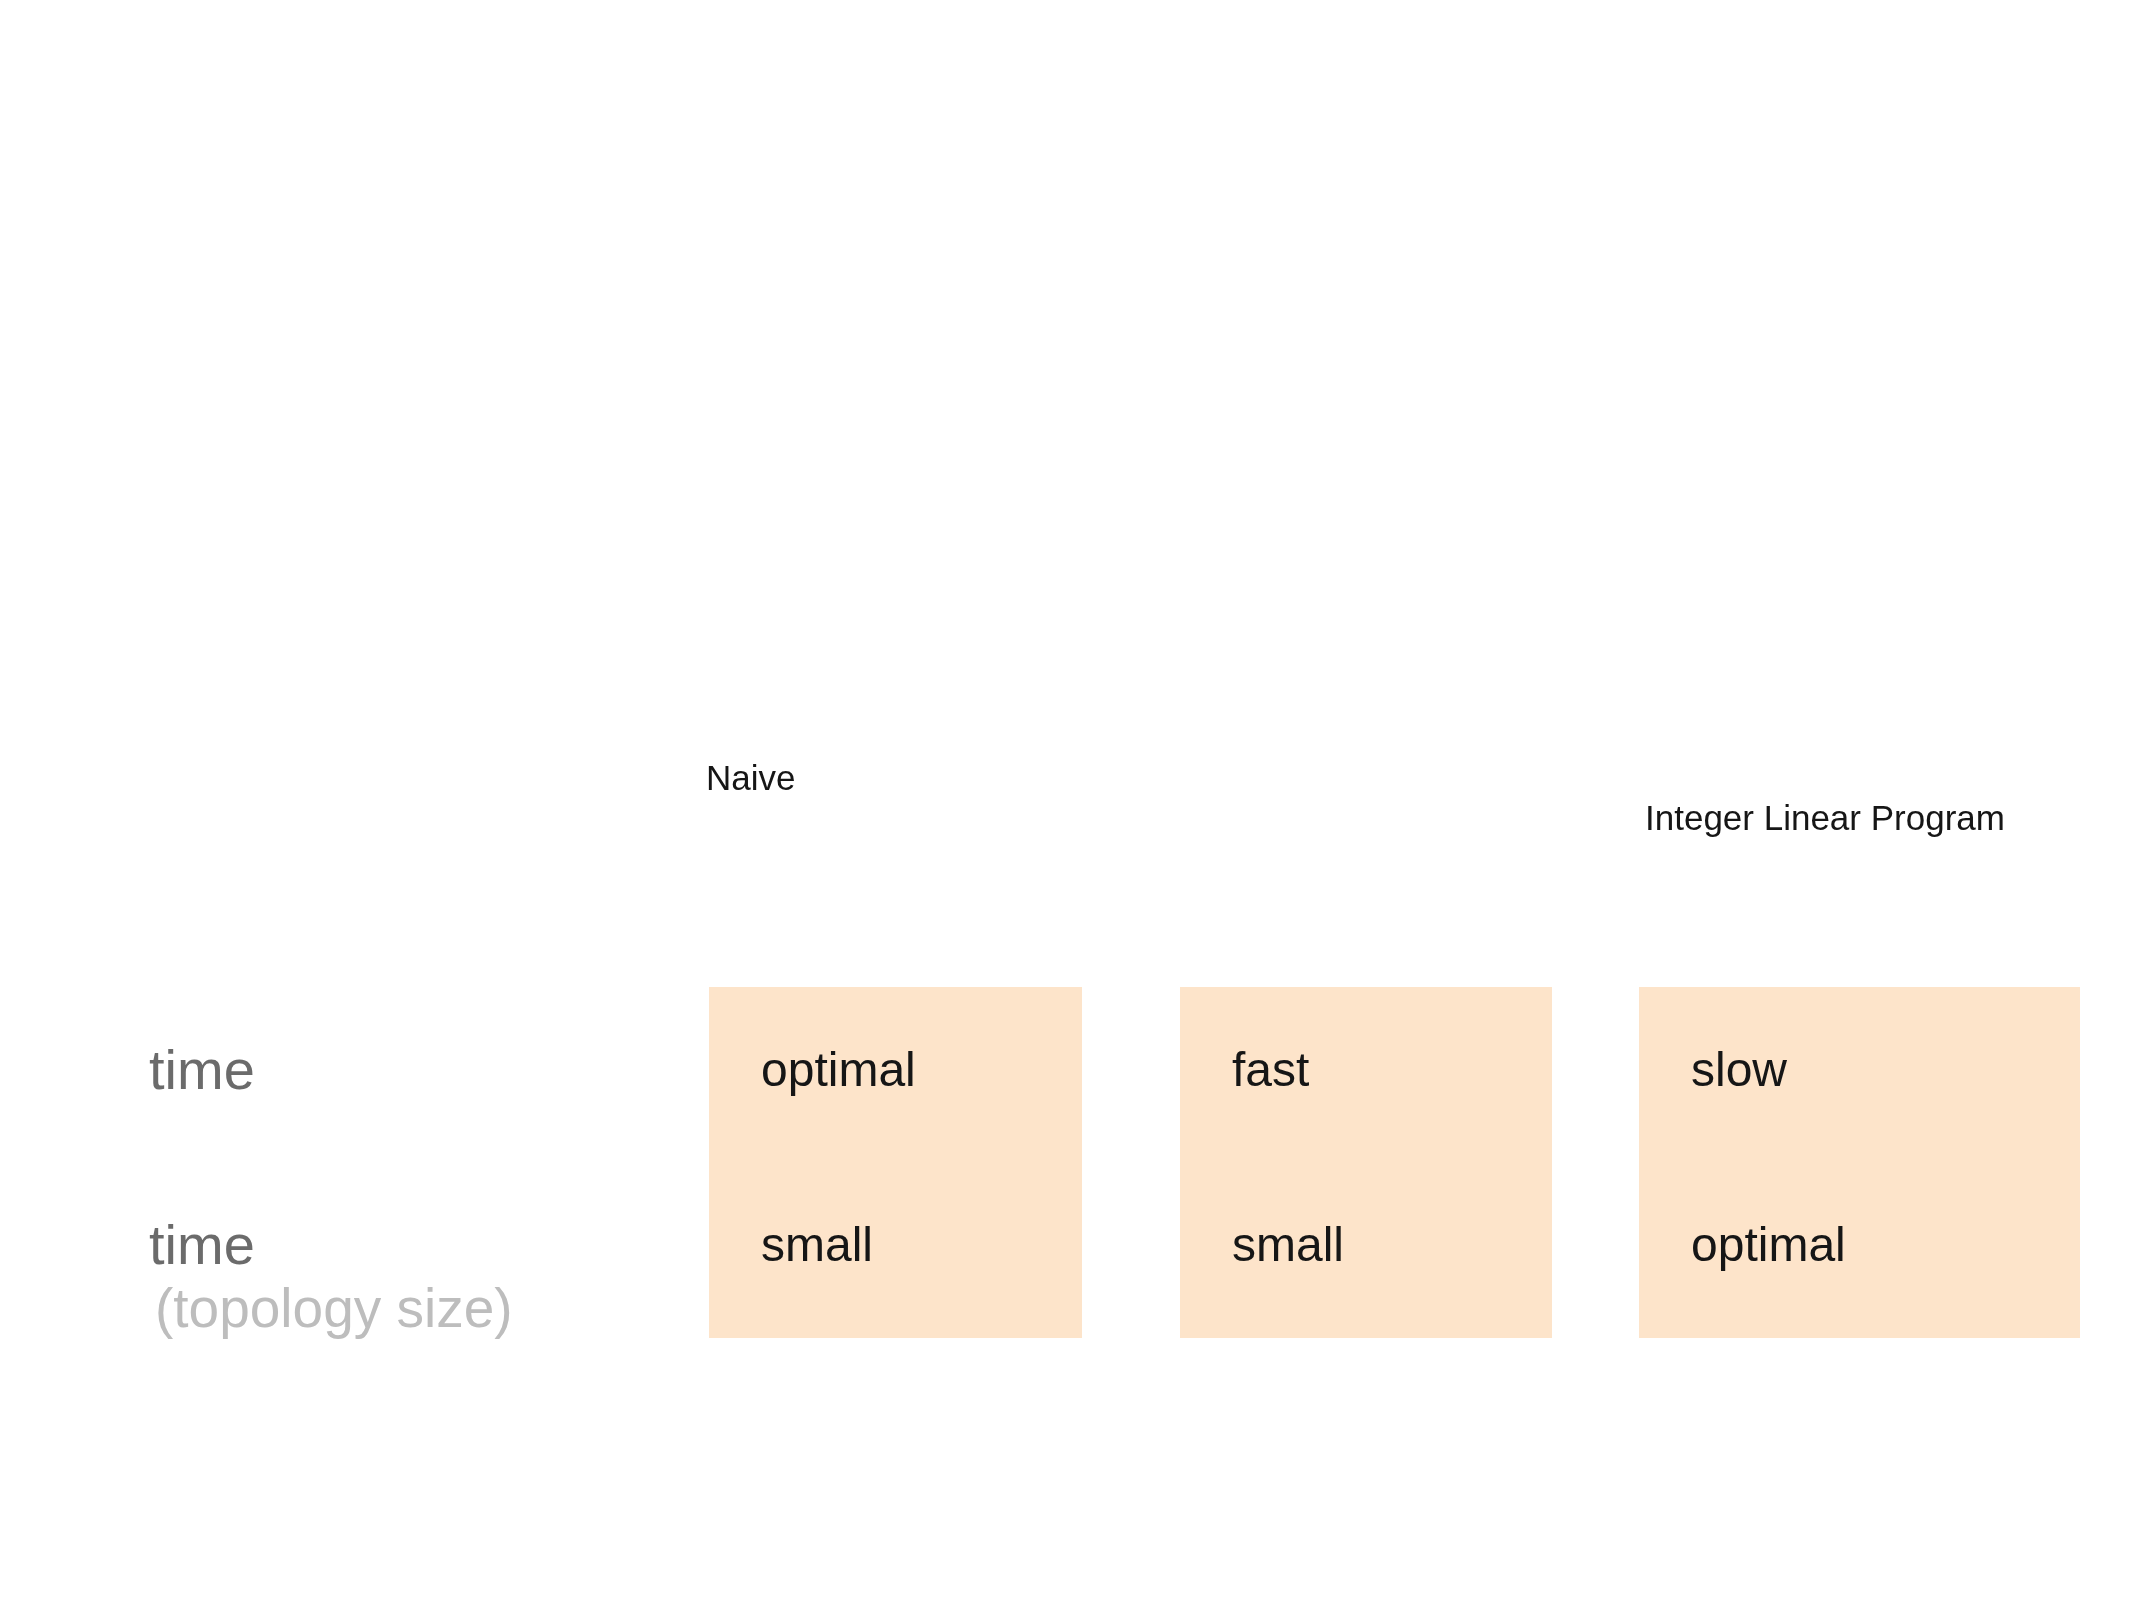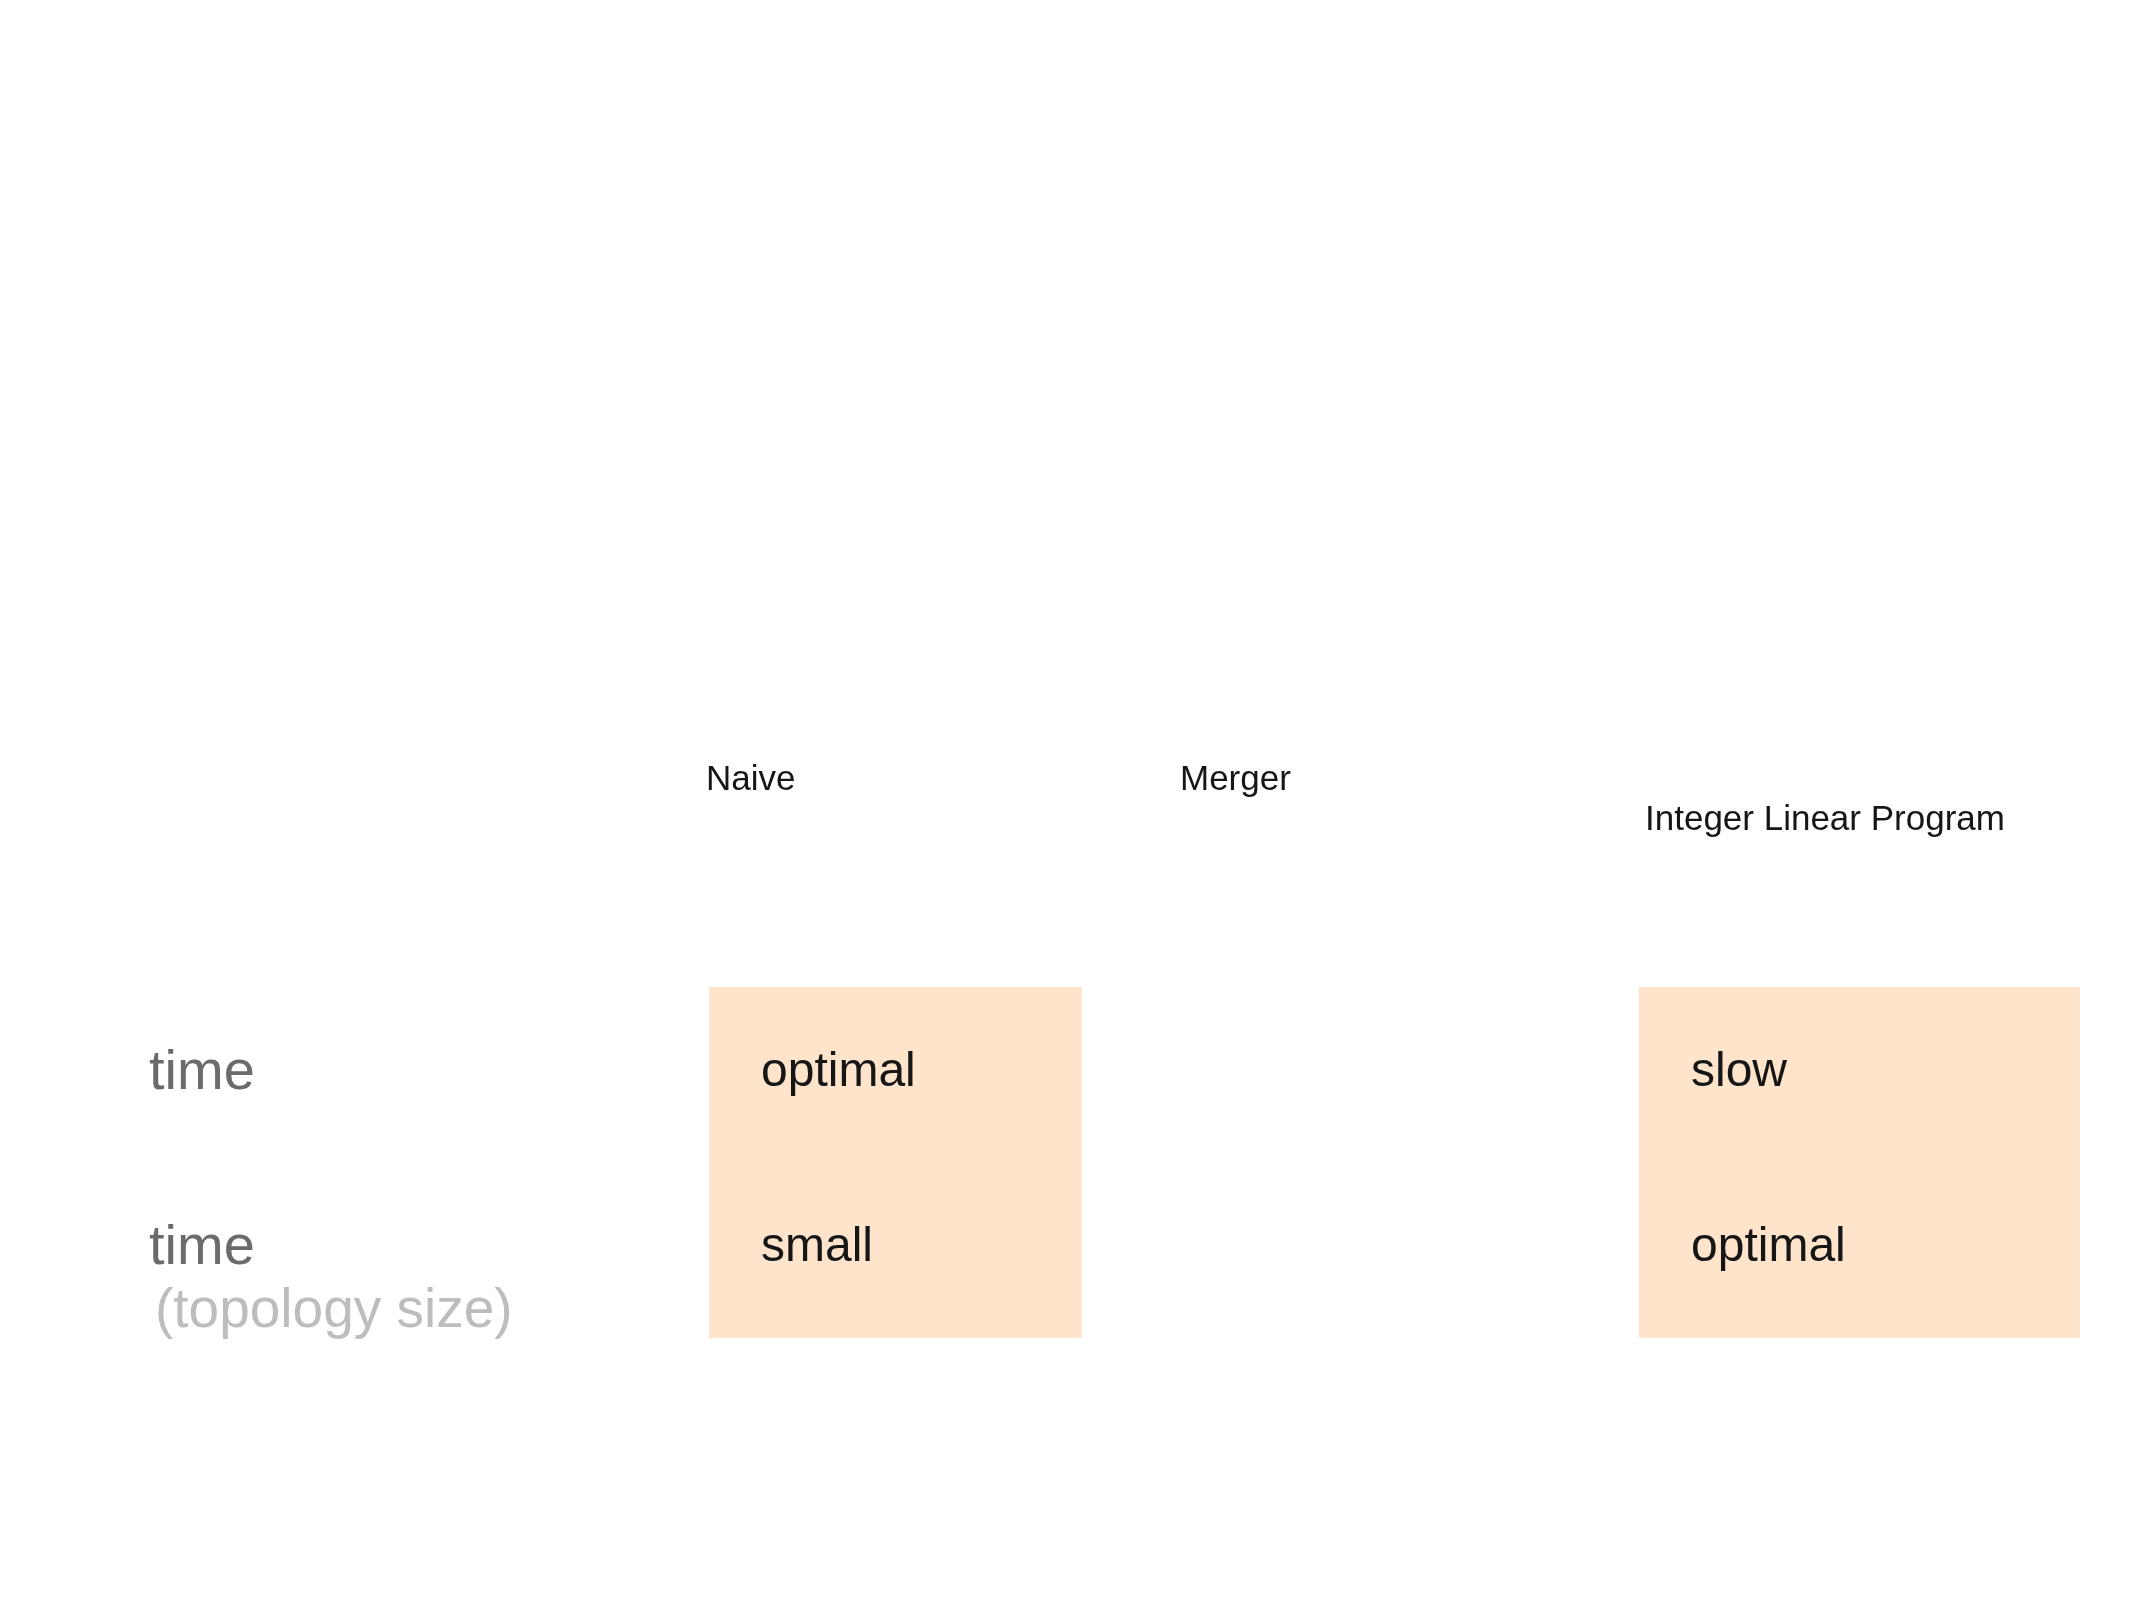--- a/index.html
+++ b/index.html
@@ -66,31 +66,34 @@
   }
   .cell-text.row-time  { top: 59px; }
   .cell-text.row-space { top: 234px; }
 </style>
 </head>
 <body>
 
 <div class="slide">
 
   <div class="col-header c0">Naive</div>
-  <div class="col-header c1">Merger</div>
   <div class="col-header c2">Integer Linear Program</div>
 
   <div class="row-label r-time">time</div>
   <div class="row-label r-space">time</div>
   <div class="row-sublabel">(topology size)</div>
 
   <div class="cell-box b0">
     <span class="cell-text row-time">optimal</span>
     <span class="cell-text row-space">small</span>
   </div>
 
+  <div class="cell-box b1">
+    <span class="cell-text row-time">fast</span>
+    <span class="cell-text row-space">small</span>
+  </div>
 
   <div class="cell-box b2">
     <span class="cell-text row-time">slow</span>
     <span class="cell-text row-space">optimal</span>
   </div>
 
 </div>
 
 </body></html>

